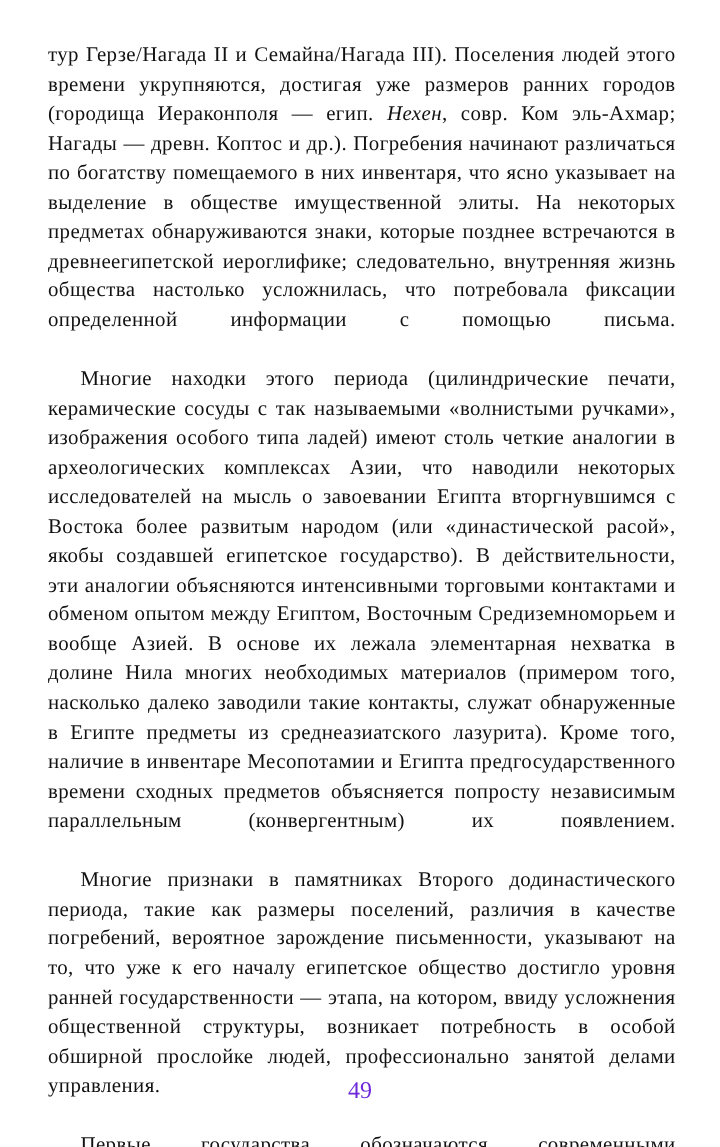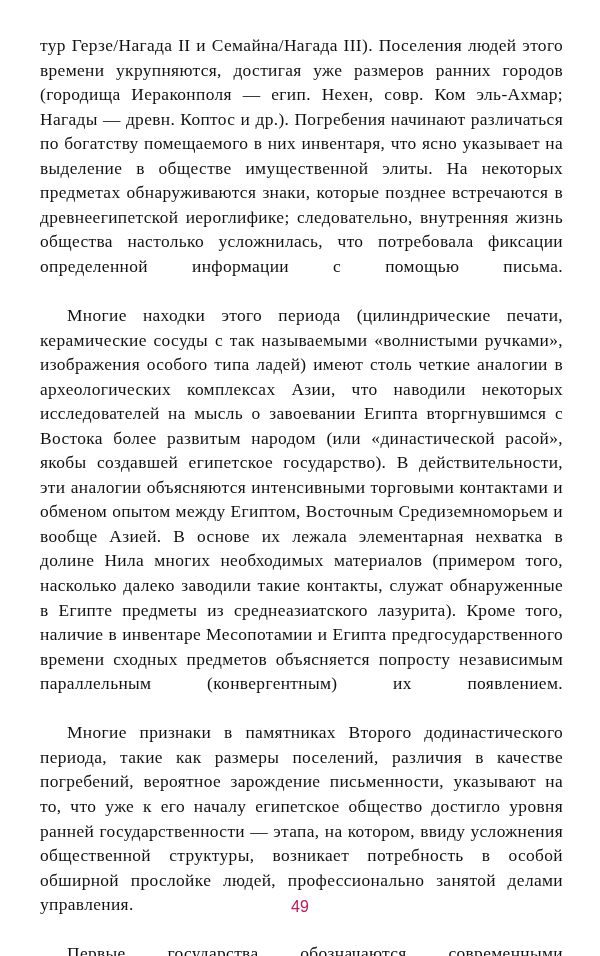--- a/index.html
+++ b/index.html
@@ -49,31 +49,32 @@
   }
   
   .para::after {
     content: "";
     display: inline-block;
     width: 100%;
   }
   .para.no-stretch::after { display: none; }
 
   .it {
+    font-style: italic;
   }
 
   .folio {
     position: absolute;
     left: 0;
     top: 898px;
     width: 600px;
     text-align: center;
-    font-size: 16px;
-    font-family: Liberation Sans, sans-serif;
-    color: #be185d;
+    font-size: 20px;
+    font-family: Liberation Serif, serif;
+    color: #6d28d9;
   }
 </style>
 </head>
 <body>
 
 <div class="page">
 
   <div class="text-block">
 
     <p class="para first"><span>тур Герзе/Нагада II и Семайна/Нагада III). Поселения людей этого времени укрупняются, достигая уже размеров ранних городов (городища Иераконполя — егип. </span><span class="it">Нехен</span><span>, совр. Ком эль-Ахмар; Нагады — древн. Коптос и др.). Погребения начинают различаться по богатству помещаемого в них инвентаря, что ясно указывает на выделение в обществе имущественной элиты. На некоторых предметах обнаруживаются знаки, которые позднее встречаются в древнеегипетской иероглифике; следовательно, внутренняя жизнь общества настолько усложнилась, что потребовала фиксации определенной информации с помощью письма.</span></p>

